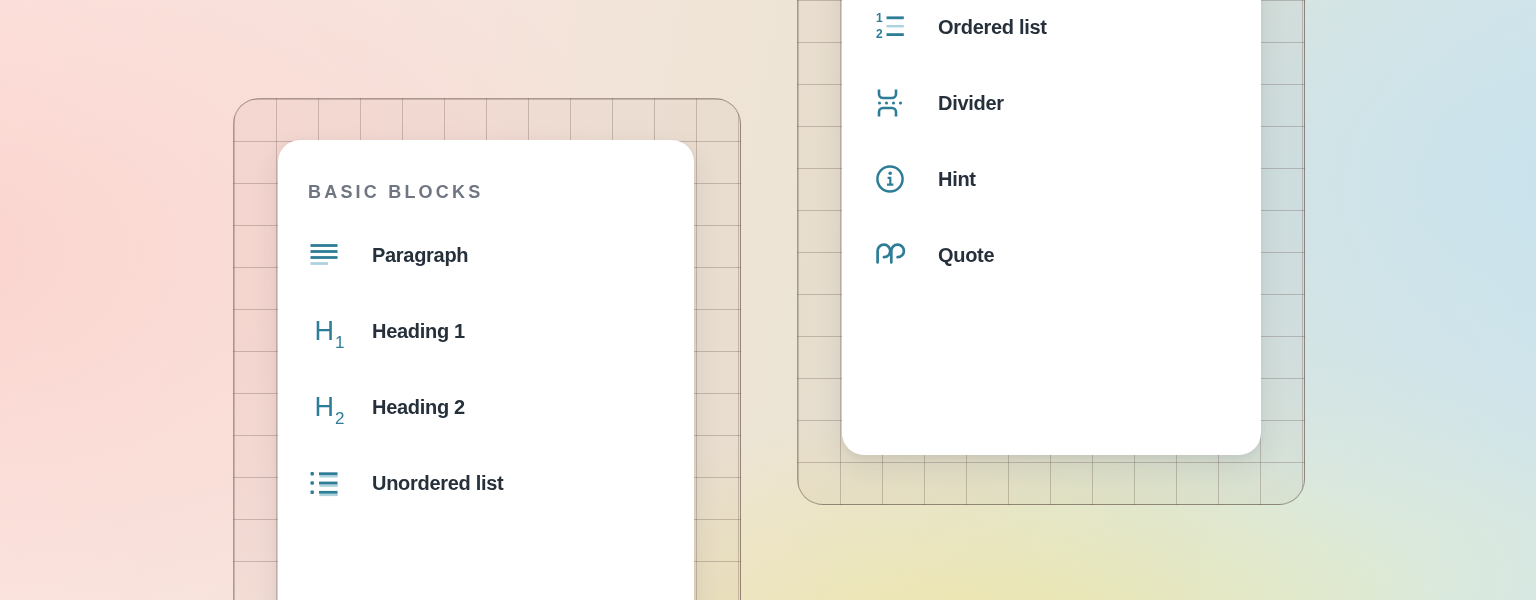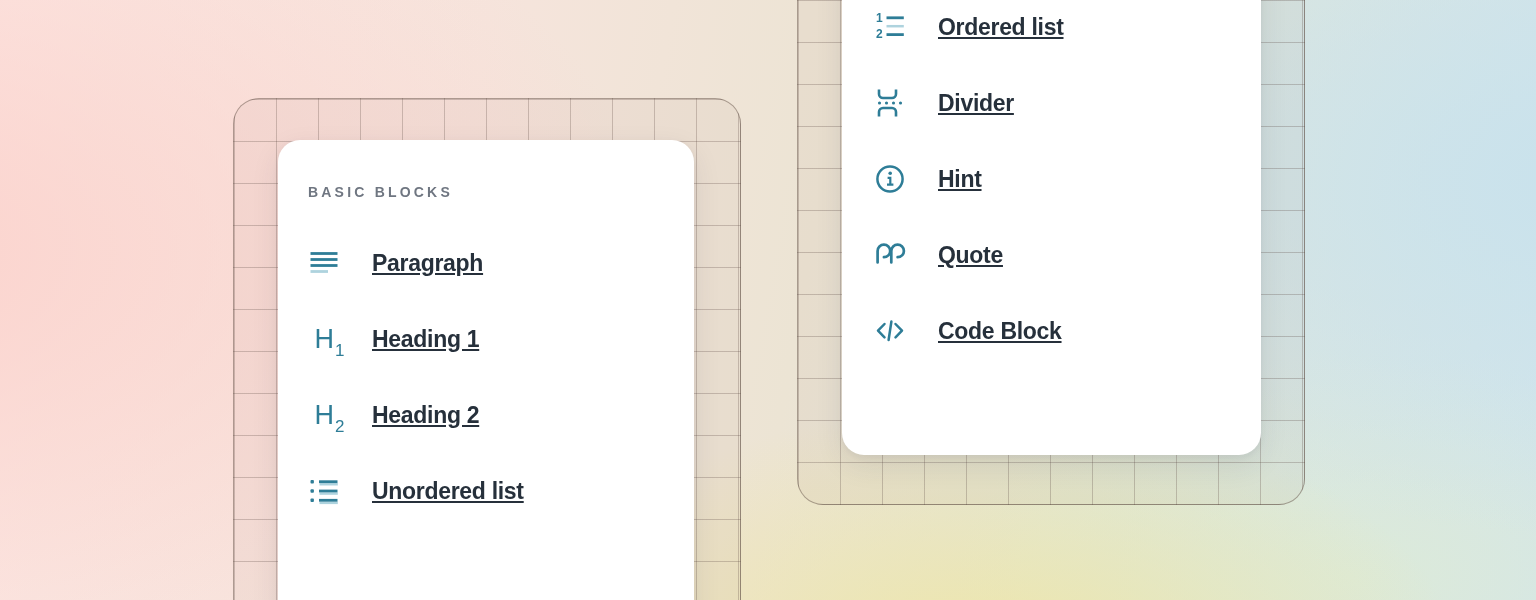--- a/index.html
+++ b/index.html
@@ -28,30 +28,30 @@
   .grid-left{left:233px;top:98px;width:506px;height:548px;}
   .grid-right{left:797px;top:-43px;width:506px;height:546px;}
   .panel{
     position:absolute;background:var(--panel-bg);border-radius:22px;
     box-shadow:0 10px 28px rgba(45,45,70,0.10), 0 2px 6px rgba(45,45,70,0.05);
     box-sizing:border-box;
   }
   .panel-left{left:278px;top:140px;width:416px;height:520px;padding:39px 28px 0 30px;}
   .panel-right{left:842px;top:-49px;width:419px;height:504px;padding:38px 26px 0 32px;}
   .section-header{
-    font-size:14px;font-weight:700;letter-spacing:3.2px;
-    color:var(--header);line-height:26px;margin-bottom:20px;
+    font-size:18px;font-weight:700;letter-spacing:3.2px;
+    color:var(--header);line-height:26px;margin-bottom:12px;
   }
   .item{display:flex;align-items:center;height:76px;cursor:pointer;}
   .icon{width:32px;height:32px;flex:0 0 32px;margin-right:32px;
     display:flex;align-items:center;justify-content:center;}
   .icon svg{display:block;}
   .label{
-    font-size:23px;font-weight:700;letter-spacing:-0.3px;
-    color:var(--label);white-space:nowrap;text-decoration:underline;
+    font-size:20px;font-weight:700;letter-spacing:-0.3px;
+    color:var(--label);white-space:nowrap;
   }
   .hicon{
     color:var(--accent);font-size:27px;font-weight:500;line-height:32px;white-space:nowrap;margin-left:10px;
   }
   .hicon sub{font-size:17px;font-weight:500;position:relative;top:2px;left:1px;line-height:0;}
   .odigit{font-family:"Liberation Sans",sans-serif;font-weight:700;}
 </style>
 </head>
 <body>
 
@@ -152,24 +152,14 @@
     <div class="item">
       <span class="icon">
         <svg width="32" height="32" viewBox="0 0 32 32" fill="none">
           <path d="M3.6,23.5 V11.9 a6.3,6.3 0 1 1 6.3,6.3" stroke="var(--accent)" stroke-width="2.7" stroke-linecap="round"></path>
           <path d="M17.3,23.5 V11.9 a6.3,6.3 0 1 1 6.3,6.3" stroke="var(--accent)" stroke-width="2.7" stroke-linecap="round"></path>
         </svg>
       </span>
       <span class="label">Quote</span>
     </div>
 
-    <div class="item">
-      <span class="icon">
-        <svg width="32" height="32" viewBox="0 0 32 32" fill="none">
-          <polyline points="10.5,9 4,15.7 10.5,22.4" stroke="var(--accent)" stroke-width="2.5" stroke-linecap="round" stroke-linejoin="round"></polyline>
-          <line x1="17.4" y1="6.5" x2="14.6" y2="25" stroke="var(--accent)" stroke-width="2.5" stroke-linecap="round"></line>
-          <polyline points="21.5,9 28,15.7 21.5,22.4" stroke="var(--accent)" stroke-width="2.5" stroke-linecap="round" stroke-linejoin="round"></polyline>
-        </svg>
-      </span>
-      <span class="label">Code Block</span>
-    </div>
   </div>
 </div>
 
 </body></html>

